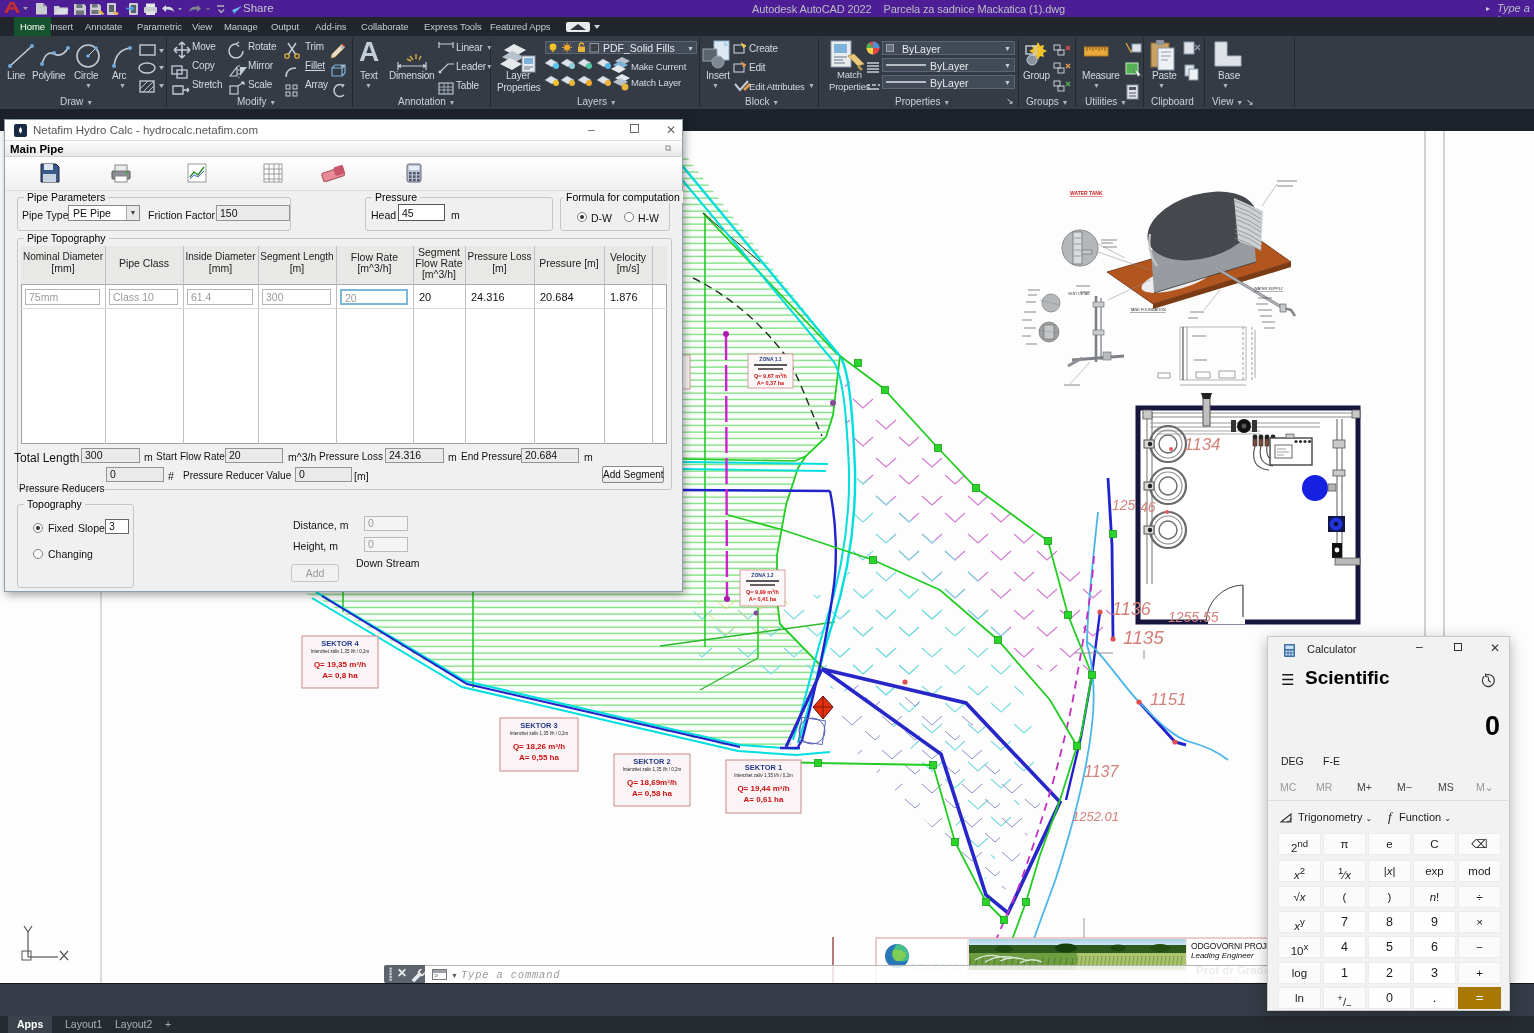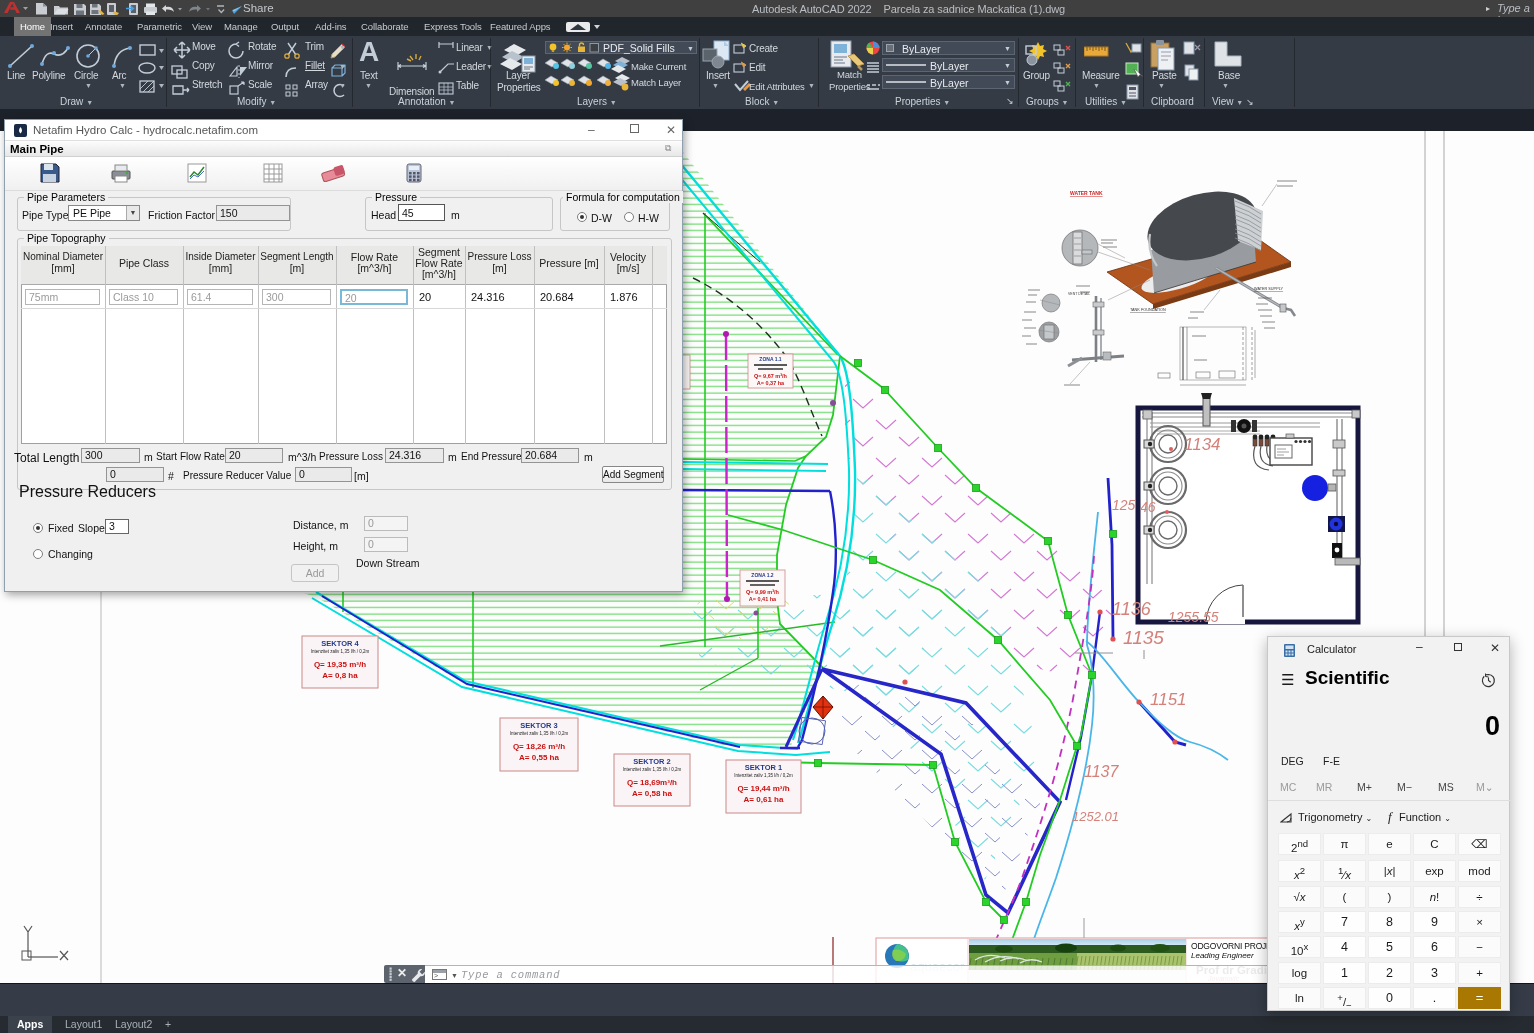--- a/index.html
+++ b/index.html
@@ -1,24 +1,24 @@
 <!DOCTYPE html>
 <html><head><meta charset="utf-8">
 <style>
 *{margin:0;padding:0;box-sizing:border-box;font-family:"Liberation Sans",sans-serif;}
 html,body{width:1534px;height:1033px;overflow:hidden;background:#fff;}
 #stage{position:absolute;left:0;top:0;width:1534px;height:1033px;overflow:hidden;}
 .abs{position:absolute;}
 
-#titlebar{left:0;top:0;width:1534px;height:17px;background:#404040;z-index:30;}
+#titlebar{left:0;top:0;width:1534px;height:17px;background:#4c1d95;z-index:30;}
 #tabrow{left:0;top:17px;width:1534px;height:19px;background:#21262d;z-index:30;}
 #ribbon{left:0;top:36px;width:1534px;height:73px;background:#343b45;z-index:30;}
 #ribbonshadow{left:0;top:109px;width:1534px;height:22px;background:#1d222a;z-index:29;}
 .tab{position:absolute;top:0;height:19px;line-height:19px;color:#c6cbd1;font-size:9.5px;letter-spacing:-0.1px;}
-.tab.active{background:#737373;color:#fff;padding:0 8px;text-align:right;}
+.tab.active{background:#14532d;color:#fff;padding:0 8px;text-align:right;}
 .sep{position:absolute;top:2px;height:69px;width:1px;background:rgba(0,0,0,0.30);z-index:31;}
 .rlbl{position:absolute;font-size:10px;color:#d4d9de;letter-spacing:-0.2px;white-space:nowrap;}
 .plbl{position:absolute;top:60px;font-size:10px;color:#ccd2d8;white-space:nowrap;}
 .dd{color:#aeb5bd;font-size:7px;}
 
 #cads{left:0;top:0;z-index:1;}
 
 #cmdhandle{left:384px;top:965px;width:41px;height:18px;background:#5e646d;z-index:6;border-radius:2px 0 0 2px;}
 #cmdfield{left:425px;top:965px;width:999px;height:18px;background:rgba(255,255,255,0.80);border-top:1px solid #b5b5b5;z-index:6;}
 
@@ -175,21 +175,21 @@
 <div class="rlbl" style="left:339px;top:27px;font-size:7px;color:#aeb5bd;">▼</div>
 <div class="rlbl" style="left:339px;top:46px;font-size:7px;color:#aeb5bd;">▼</div>
 <div class="plbl" style="left:237px;">Modify <span class="dd">▼</span></div>
 <div class="abs" style="left:359px;top:2px;font-size:28px;font-weight:bold;color:#c3cdd8;line-height:28px;">A</div>
 <div class="rlbl" style="left:360px;top:34px;">Text</div>
       <div class="rlbl" style="left:365px;top:46px;font-size:7px;color:#aeb5bd;">▼</div>
 <svg class="abs" style="left:396px;top:6px" width="40" height="34">
         <path d="M2,28 v-8 M30,28 v-8 M2,24 h28 M2,24 l3,-1.5 M2,24 l3,1.5 M30,24 l-3,-1.5 M30,24 l-3,1.5" stroke="#c3cdd8" stroke-width="1.2" fill="none"></path>
         <path d="M14,14 l3,4 M20,12 l0,5 M25,14 l-2,4 M11,17 l4,2" stroke="#d9a93e" stroke-width="1.4"></path>
       </svg>
-<div class="rlbl" style="left:389px;top:50px;">Dimension</div>
+<div class="rlbl" style="left:389px;top:34px;">Dimension</div>
 <svg class="abs" style="left:438px;top:4px" width="18" height="56">
         <path d="M1,8 v-6 M15,8 v-6 M1,4 h14" stroke="#c3cdd8" stroke-width="1.2"></path>
         <path d="M2,32 l8,-8 h6" fill="none" stroke="#c3cdd8" stroke-width="1.2"></path>
         <circle cx="2" cy="32" r="1.5" fill="#c3cdd8"></circle>
         <rect x="1" y="43" width="14" height="11" fill="none" stroke="#c3cdd8" stroke-width="1.1"></rect>
         <path d="M1,47 h14 M1,50 h14 M6,43 v11 M10,43 v11" stroke="#c3cdd8" stroke-width="0.7"></path>
       </svg>
 <div class="rlbl" style="left:456px;top:6px;">Linear</div>
 <div class="rlbl" style="left:456px;top:25px;">Leader</div>
 <div class="rlbl" style="left:456px;top:44px;">Table</div>
@@ -850,27 +850,30 @@
 <div class="dlbl" style="left:139px;top:331px;">m</div>
 <div class="dlbl" style="left:151px;top:331px;font-size:10px;">Start Flow Rate</div>
 <div class="inp" style="left:220px;top:328px;width:58px;height:15px;">20</div>
 <div class="dlbl" style="left:283px;top:331px;">m^3/h</div>
 <div class="dlbl" style="left:314px;top:331px;font-size:10px;">Pressure Loss</div>
 <div class="inp" style="left:380px;top:328px;width:59px;height:15px;">24.316</div>
 <div class="dlbl" style="left:443px;top:331px;">m</div>
 <div class="dlbl" style="left:456px;top:331px;font-size:10px;">End Pressure</div>
 <div class="inp" style="left:516px;top:328px;width:58px;height:15px;">20.684</div>
 <div class="dlbl" style="left:579px;top:331px;">m</div>
-<div class="dlbl" style="left:14px;top:363px;font-size:16px;">Pressure Reducers</div>
+<div class="dlbl" style="left:14px;top:363px;font-size:10px;">Pressure Reducers</div>
 <div class="inp" style="left:101px;top:347px;width:58px;height:15px;">0</div>
 <div class="dlbl" style="left:163px;top:350px;">#</div>
 <div class="dlbl" style="left:178px;top:350px;font-size:10px;">Pressure Reducer Value</div>
 <div class="inp" style="left:290px;top:347px;width:57px;height:15px;">0</div>
 <div class="dlbl" style="left:349px;top:350px;">[m]</div>
 <div class="abs" style="left:597px;top:346px;width:62px;height:17px;background:linear-gradient(#fefefe,#e8e8e8);border:1px solid #888;border-radius:2px;font-size:10px;text-align:center;line-height:16px;color:#111;white-space:nowrap;">Add Segment</div>
+<div class="gb" style="left:12px;top:384px;width:117px;height:84px;">
+        <div class="gleg">Topography</div>
+      </div>
 <div class="radio on" style="left:28px;top:403px;"></div>
 <div class="dlbl" style="left:43px;top:402px;">Fixed</div>
 <div class="dlbl" style="left:73px;top:402px;">Slope</div>
 <div class="inp inpw" style="left:100px;top:399px;width:24px;height:15px;border-color:#666;">3</div>
 <div class="radio" style="left:28px;top:429px;"></div>
 <div class="dlbl" style="left:43px;top:428px;">Changing</div>
 <div class="dlbl" style="left:288px;top:399px;">Distance, m</div>
 <div class="inp" style="left:359px;top:396px;width:44px;height:15px;background:#f4f4f4;border-color:#bbb;color:#999;">0</div>
 <div class="dlbl" style="left:288px;top:420px;">Height, m</div>
 <div class="inp" style="left:359px;top:417px;width:44px;height:15px;background:#f4f4f4;border-color:#bbb;color:#999;">0</div>

